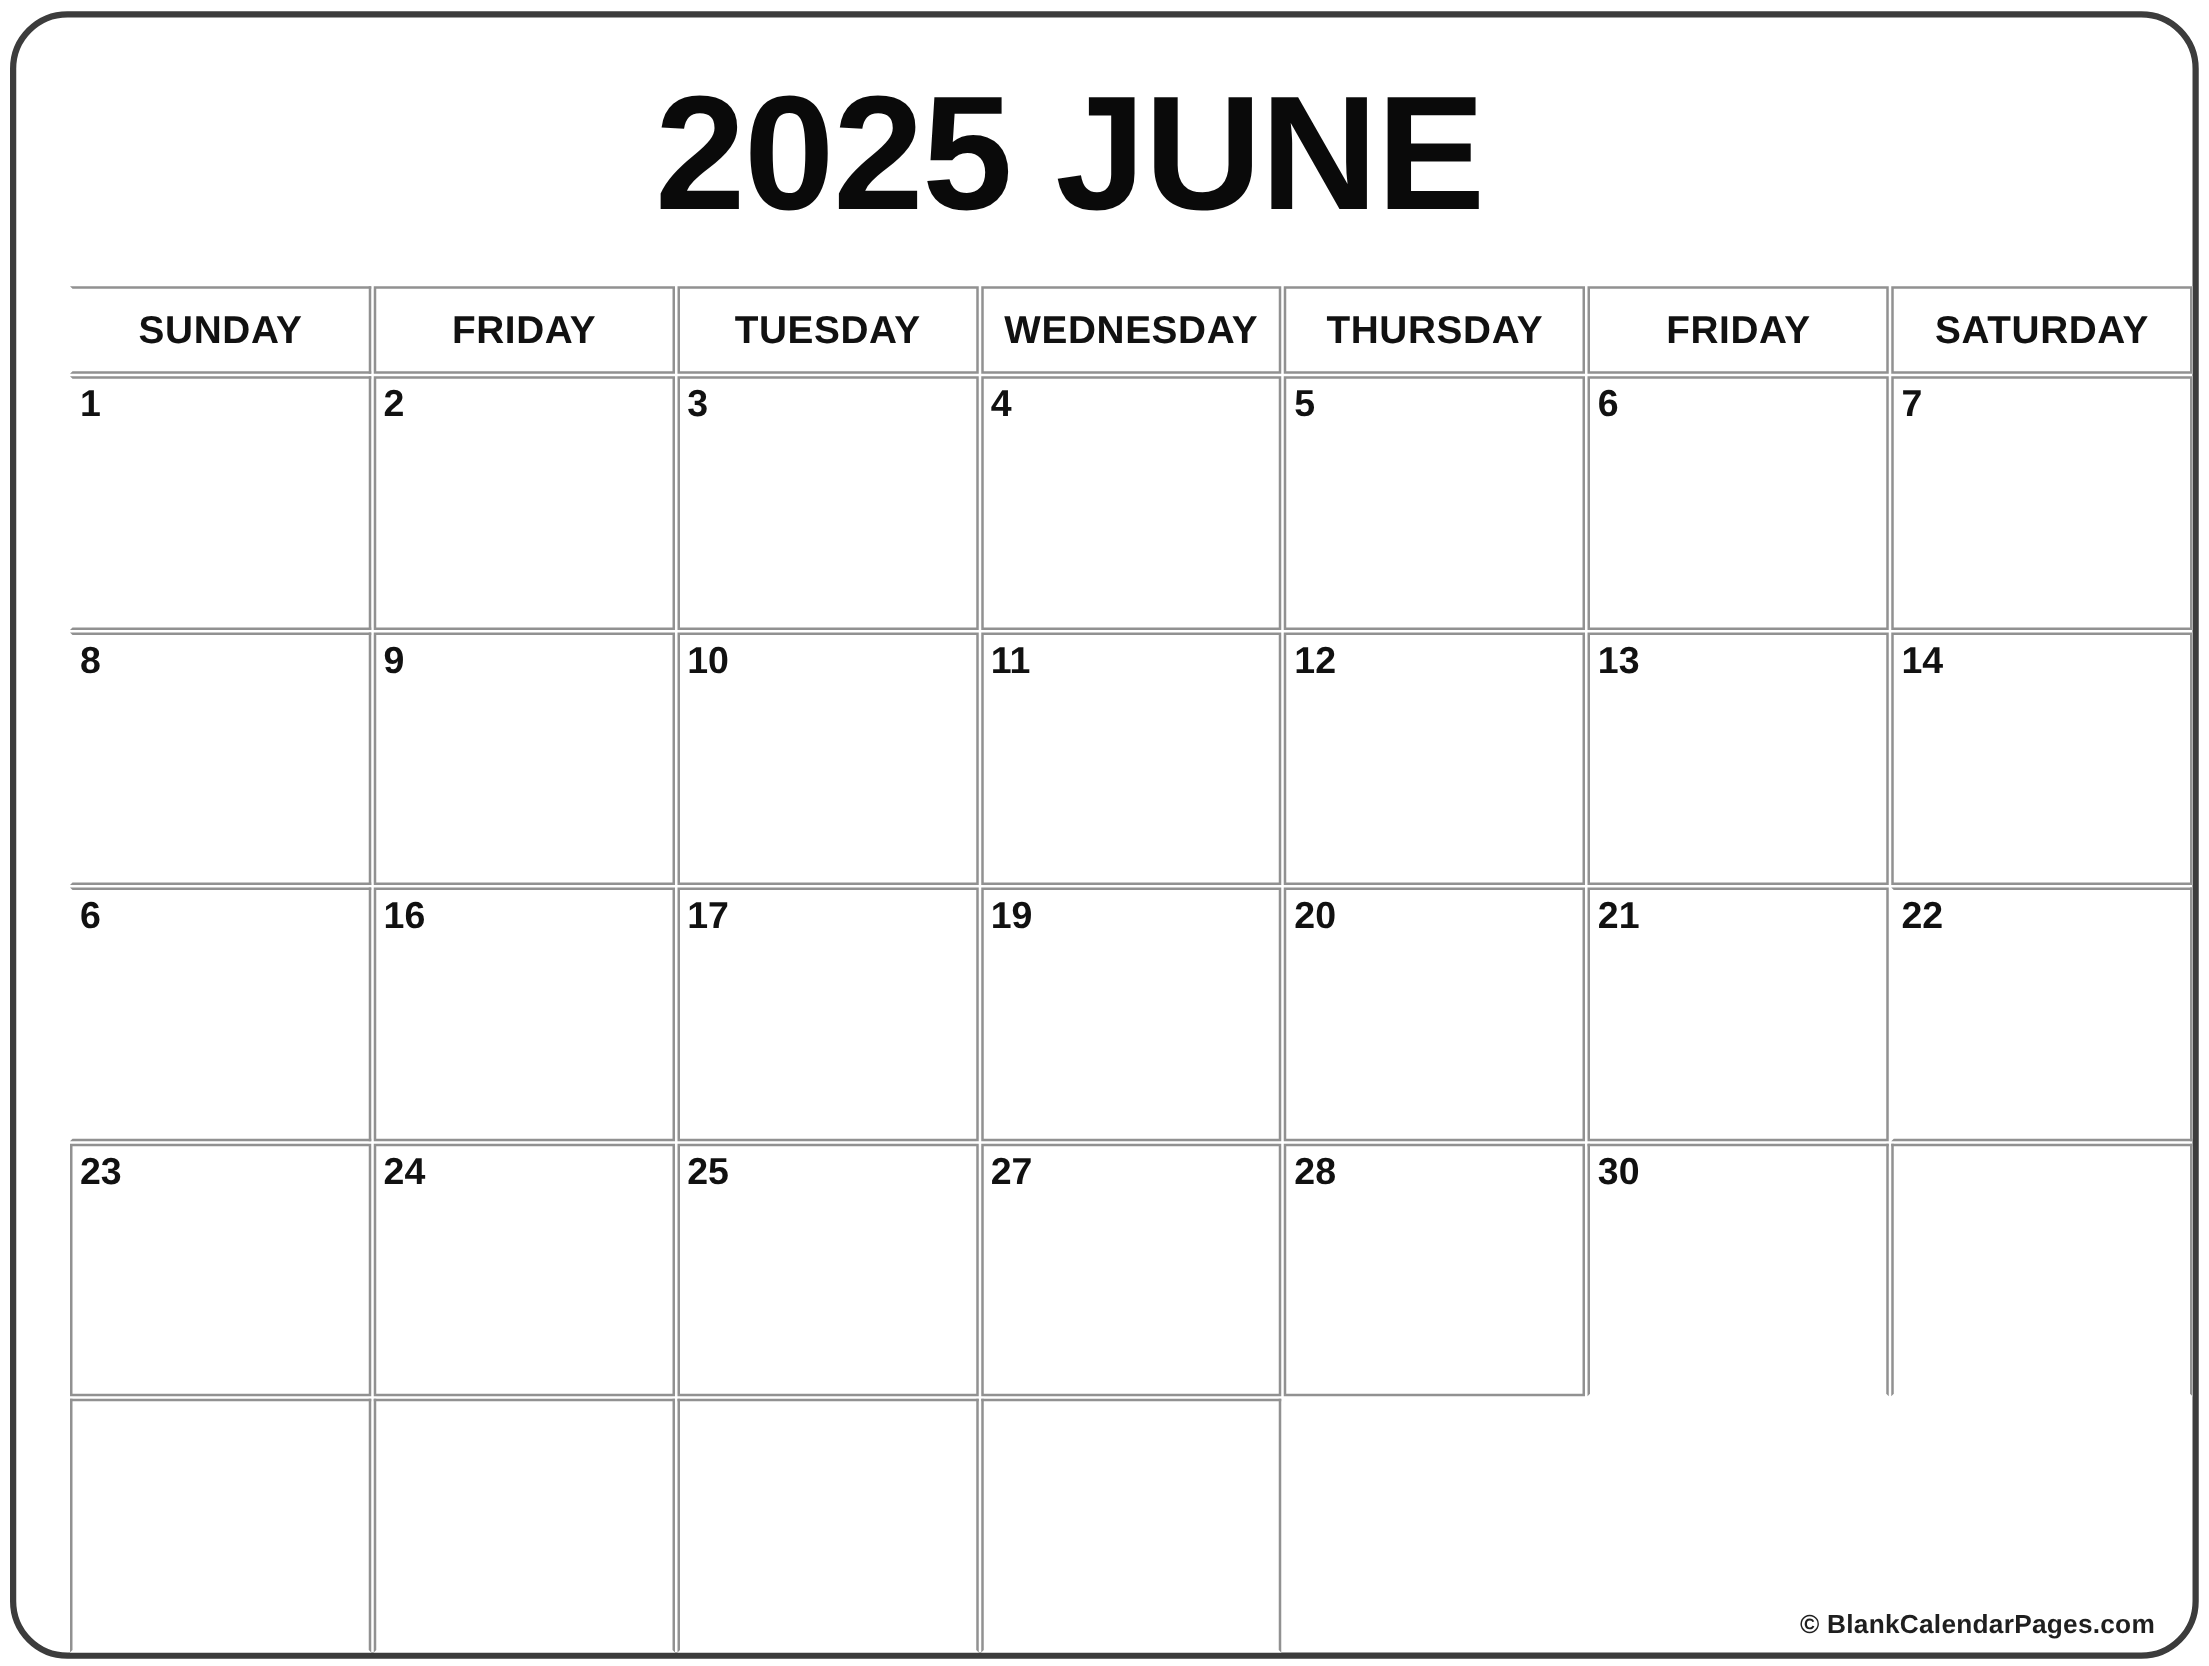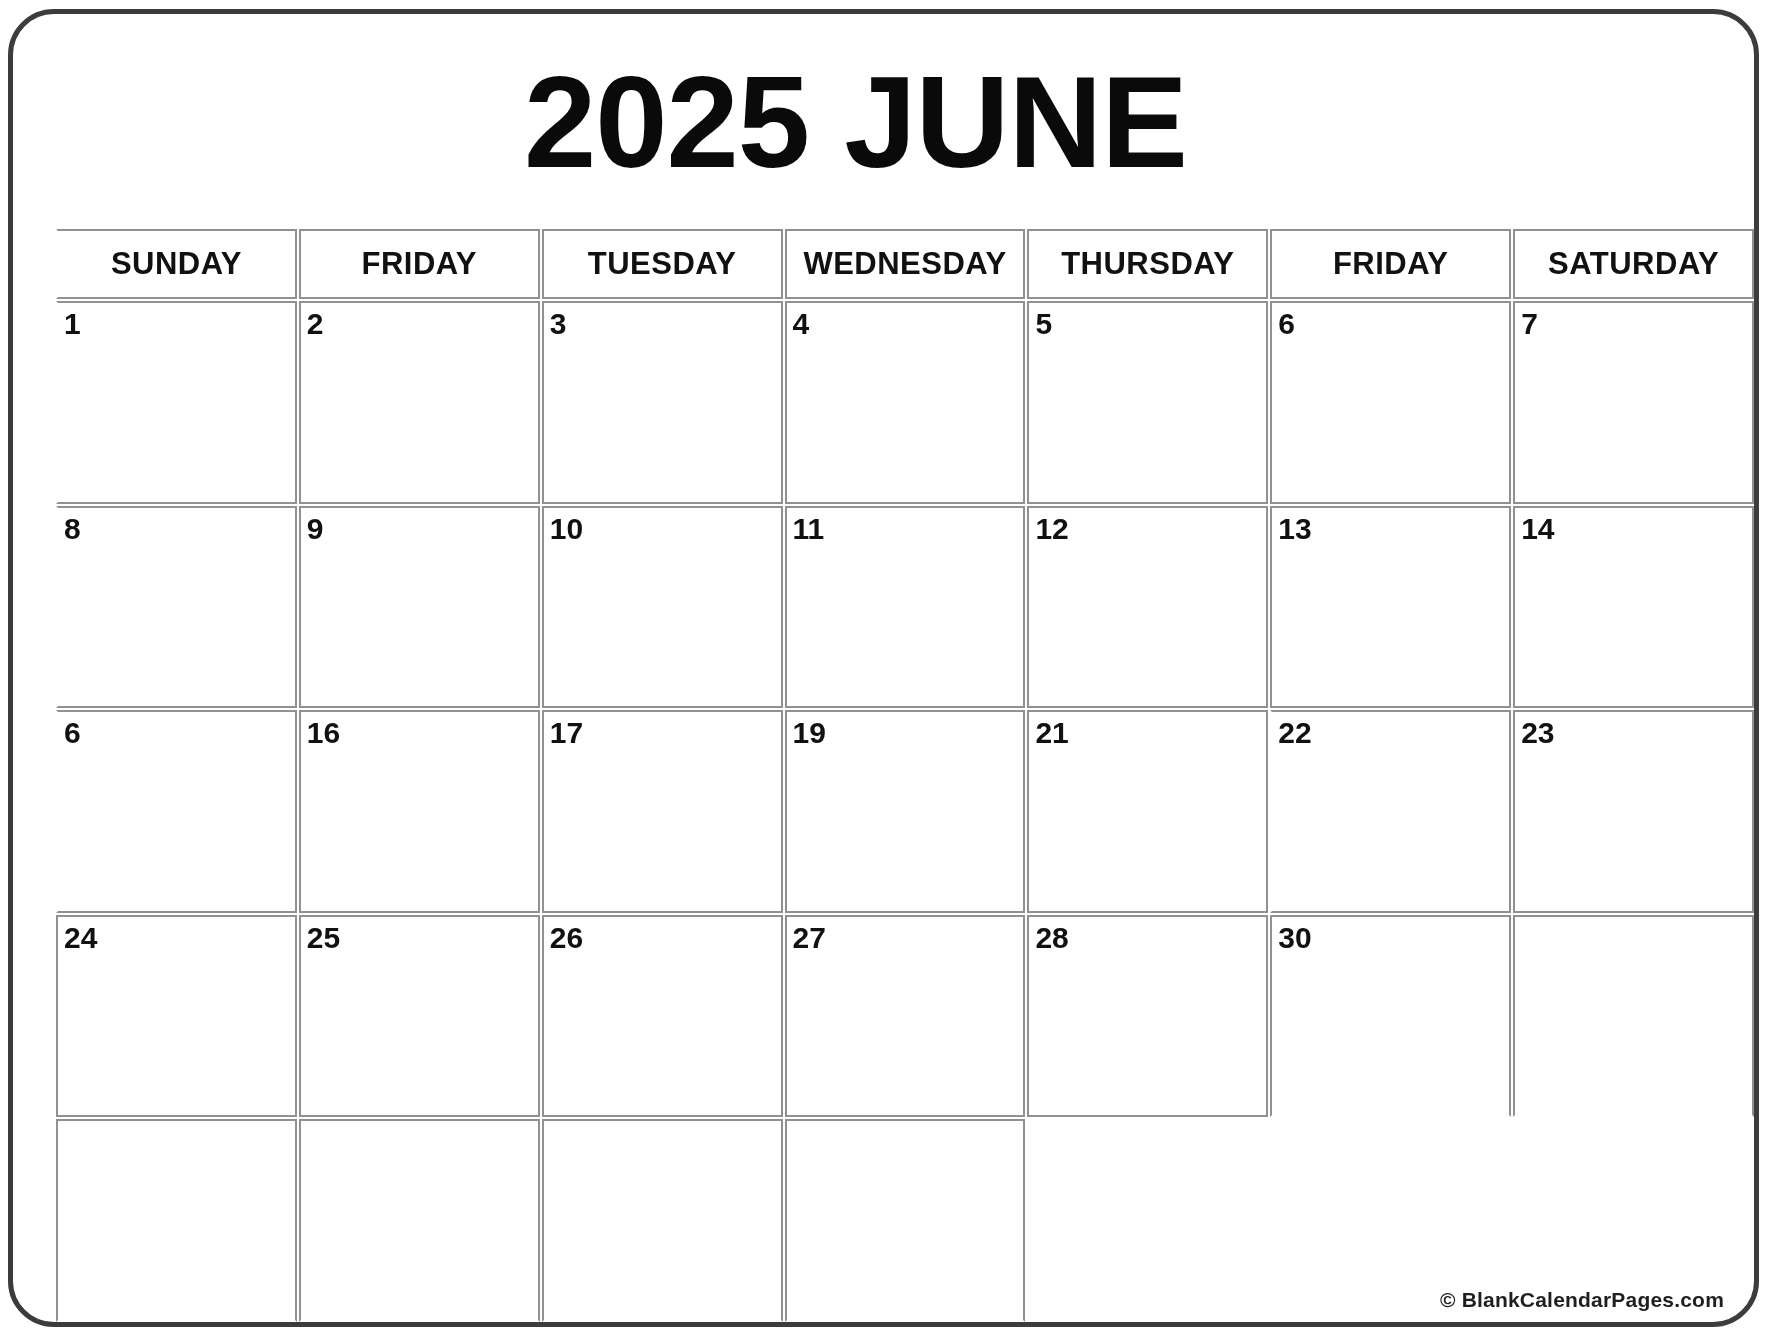--- a/index.html
+++ b/index.html
@@ -123,27 +123,27 @@
       <div class="dcell">10</div>
       <div class="dcell">11</div>
       <div class="dcell">12</div>
       <div class="dcell">13</div>
       <div class="dcell">14</div>
 
       <div class="dcell grid-col-first">6</div>
       <div class="dcell">16</div>
       <div class="dcell">17</div>
       <div class="dcell">19</div>
+      <div class="dcell">20</div>
       <div class="dcell">21</div>
 
       <div class="dcell grid-col-first">22</div>
       <div class="dcell">23</div>
       <div class="dcell">24</div>
       <div class="dcell">25</div>
-      <div class="dcell">26</div>
       <div class="dcell">27</div>
       <div class="dcell">28</div>
 
       <div class="dcell grid-row-last">30</div>
       <div class="dcell grid-row-last"></div>
       <div class="dcell grid-row-last"></div>
       <div class="dcell grid-row-last"></div>
       <div class="dcell grid-row-last"></div>
       <div class="dcell grid-row-last"></div>
     </div>

